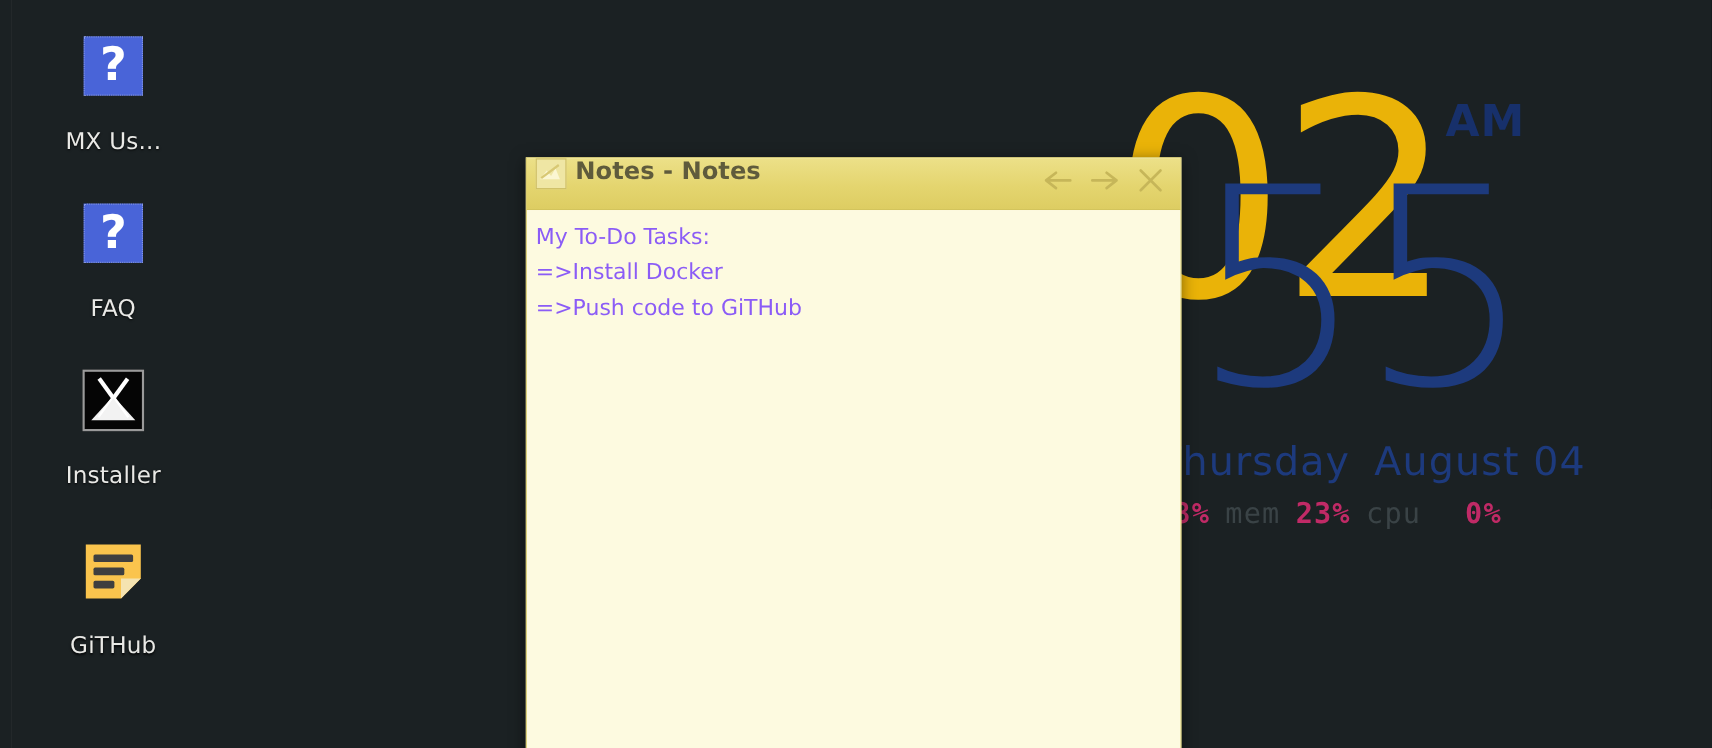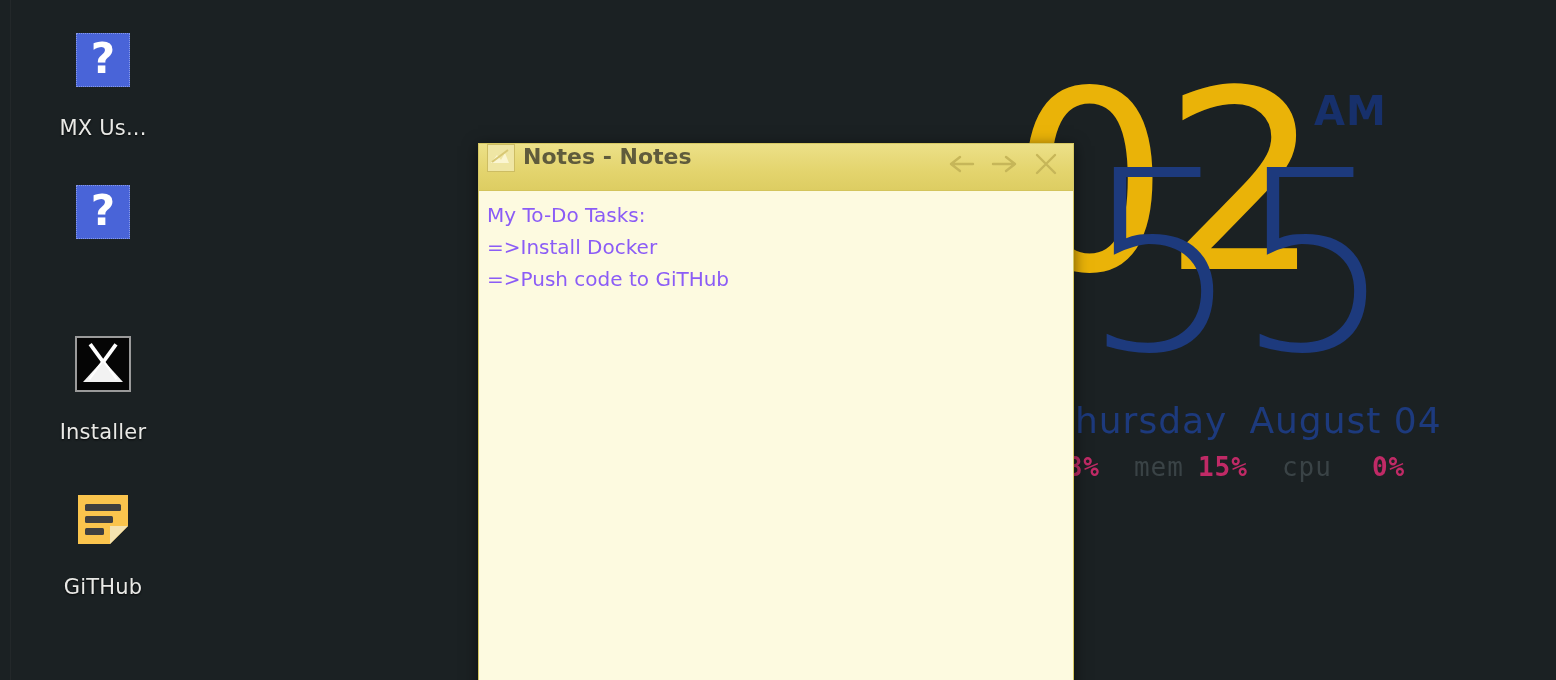--- a/index.html
+++ b/index.html
@@ -156,21 +156,21 @@
   #conky .statbar {
     position: absolute;
     left: 40px;
     top: 412px;
     white-space: nowrap;
     font-family: "DejaVu Sans Mono", monospace;
     font-size: 26px;
     letter-spacing: 1px;
   }
   #conky .statbar .pct { color: #c02a66; font-weight: bold; }
-  #conky .statbar .lbl { color: #3a4346; margin-left: 20px; }
+  #conky .statbar .lbl { color: #3a4346; }
   #conky .statbar .sp { display: inline-block; width: 14px; }
   #conky .statbar .sp-wide { display: inline-block; width: 40px; }
 
   
   #notes-window {
     position: absolute;
     left: 478px;
     top: 143px;
     width: 596px;
     height: 560px;
@@ -253,20 +253,21 @@
       </div>
       <div class="label">MX Us...</div>
     </div>
 
     <div class="desktop-icon" style="top:180px;">
       <div class="glyph-wrap">
         <div class="icon-help">
           <div class="qm">?</div>
         </div>
       </div>
+      <div class="label">FAQ</div>
     </div>
 
     <div class="desktop-icon" style="top:332px;">
       <div class="glyph-wrap">
         <div class="icon-mx">
           <svg width="52" height="52" viewBox="0 0 52 52">
             <polygon points="26,22 46,44 6,44" fill="#f2f2f2"></polygon>
             <rect x="24.2" y="2" width="3.8" height="44" fill="#ffffff" transform="rotate(36 26 24)"></rect>
             <rect x="24.2" y="2" width="3.8" height="44" fill="#ffffff" transform="rotate(-36 26 24)"></rect>
             <polygon points="26,24 40,43.5 12,43.5" fill="#f2f2f2"></polygon>
@@ -294,21 +295,21 @@
   </div>
 
   <div id="conky">
     <div class="hours">02</div>
     <div class="minutes">55</div>
     <div class="meridiem">AM</div>
     <div class="datebar">
       <span>Thursday</span><span class="gap"></span><span>August 04</span>
     </div>
     <div class="statbar">
-      <span class="pct">28%</span><span class="sp"></span><span class="lbl">mem</span><span class="sp"></span><span class="pct">15%</span><span class="sp"></span><span class="lbl">cpu</span><span class="sp-wide"></span><span class="pct">0%</span>
+      <span class="pct">28%</span><span class="sp"></span><span class="lbl">mem</span><span class="sp"></span><span class="pct">23%</span><span class="sp"></span><span class="lbl">cpu</span><span class="sp-wide"></span><span class="pct">0%</span>
     </div>
   </div>
 
   <div id="notes-window">
 
     <div id="notes-titlebar">
       <div id="win-icon">
         <svg width="24" height="24" viewBox="0 0 24 24">
           <rect x="1" y="1" width="22" height="22" fill="#efe6a4"></rect>
           <path d="M3 18 L9 10 L13 15 L17 8 L21 18 Z" fill="#fbf6d2"></path>

